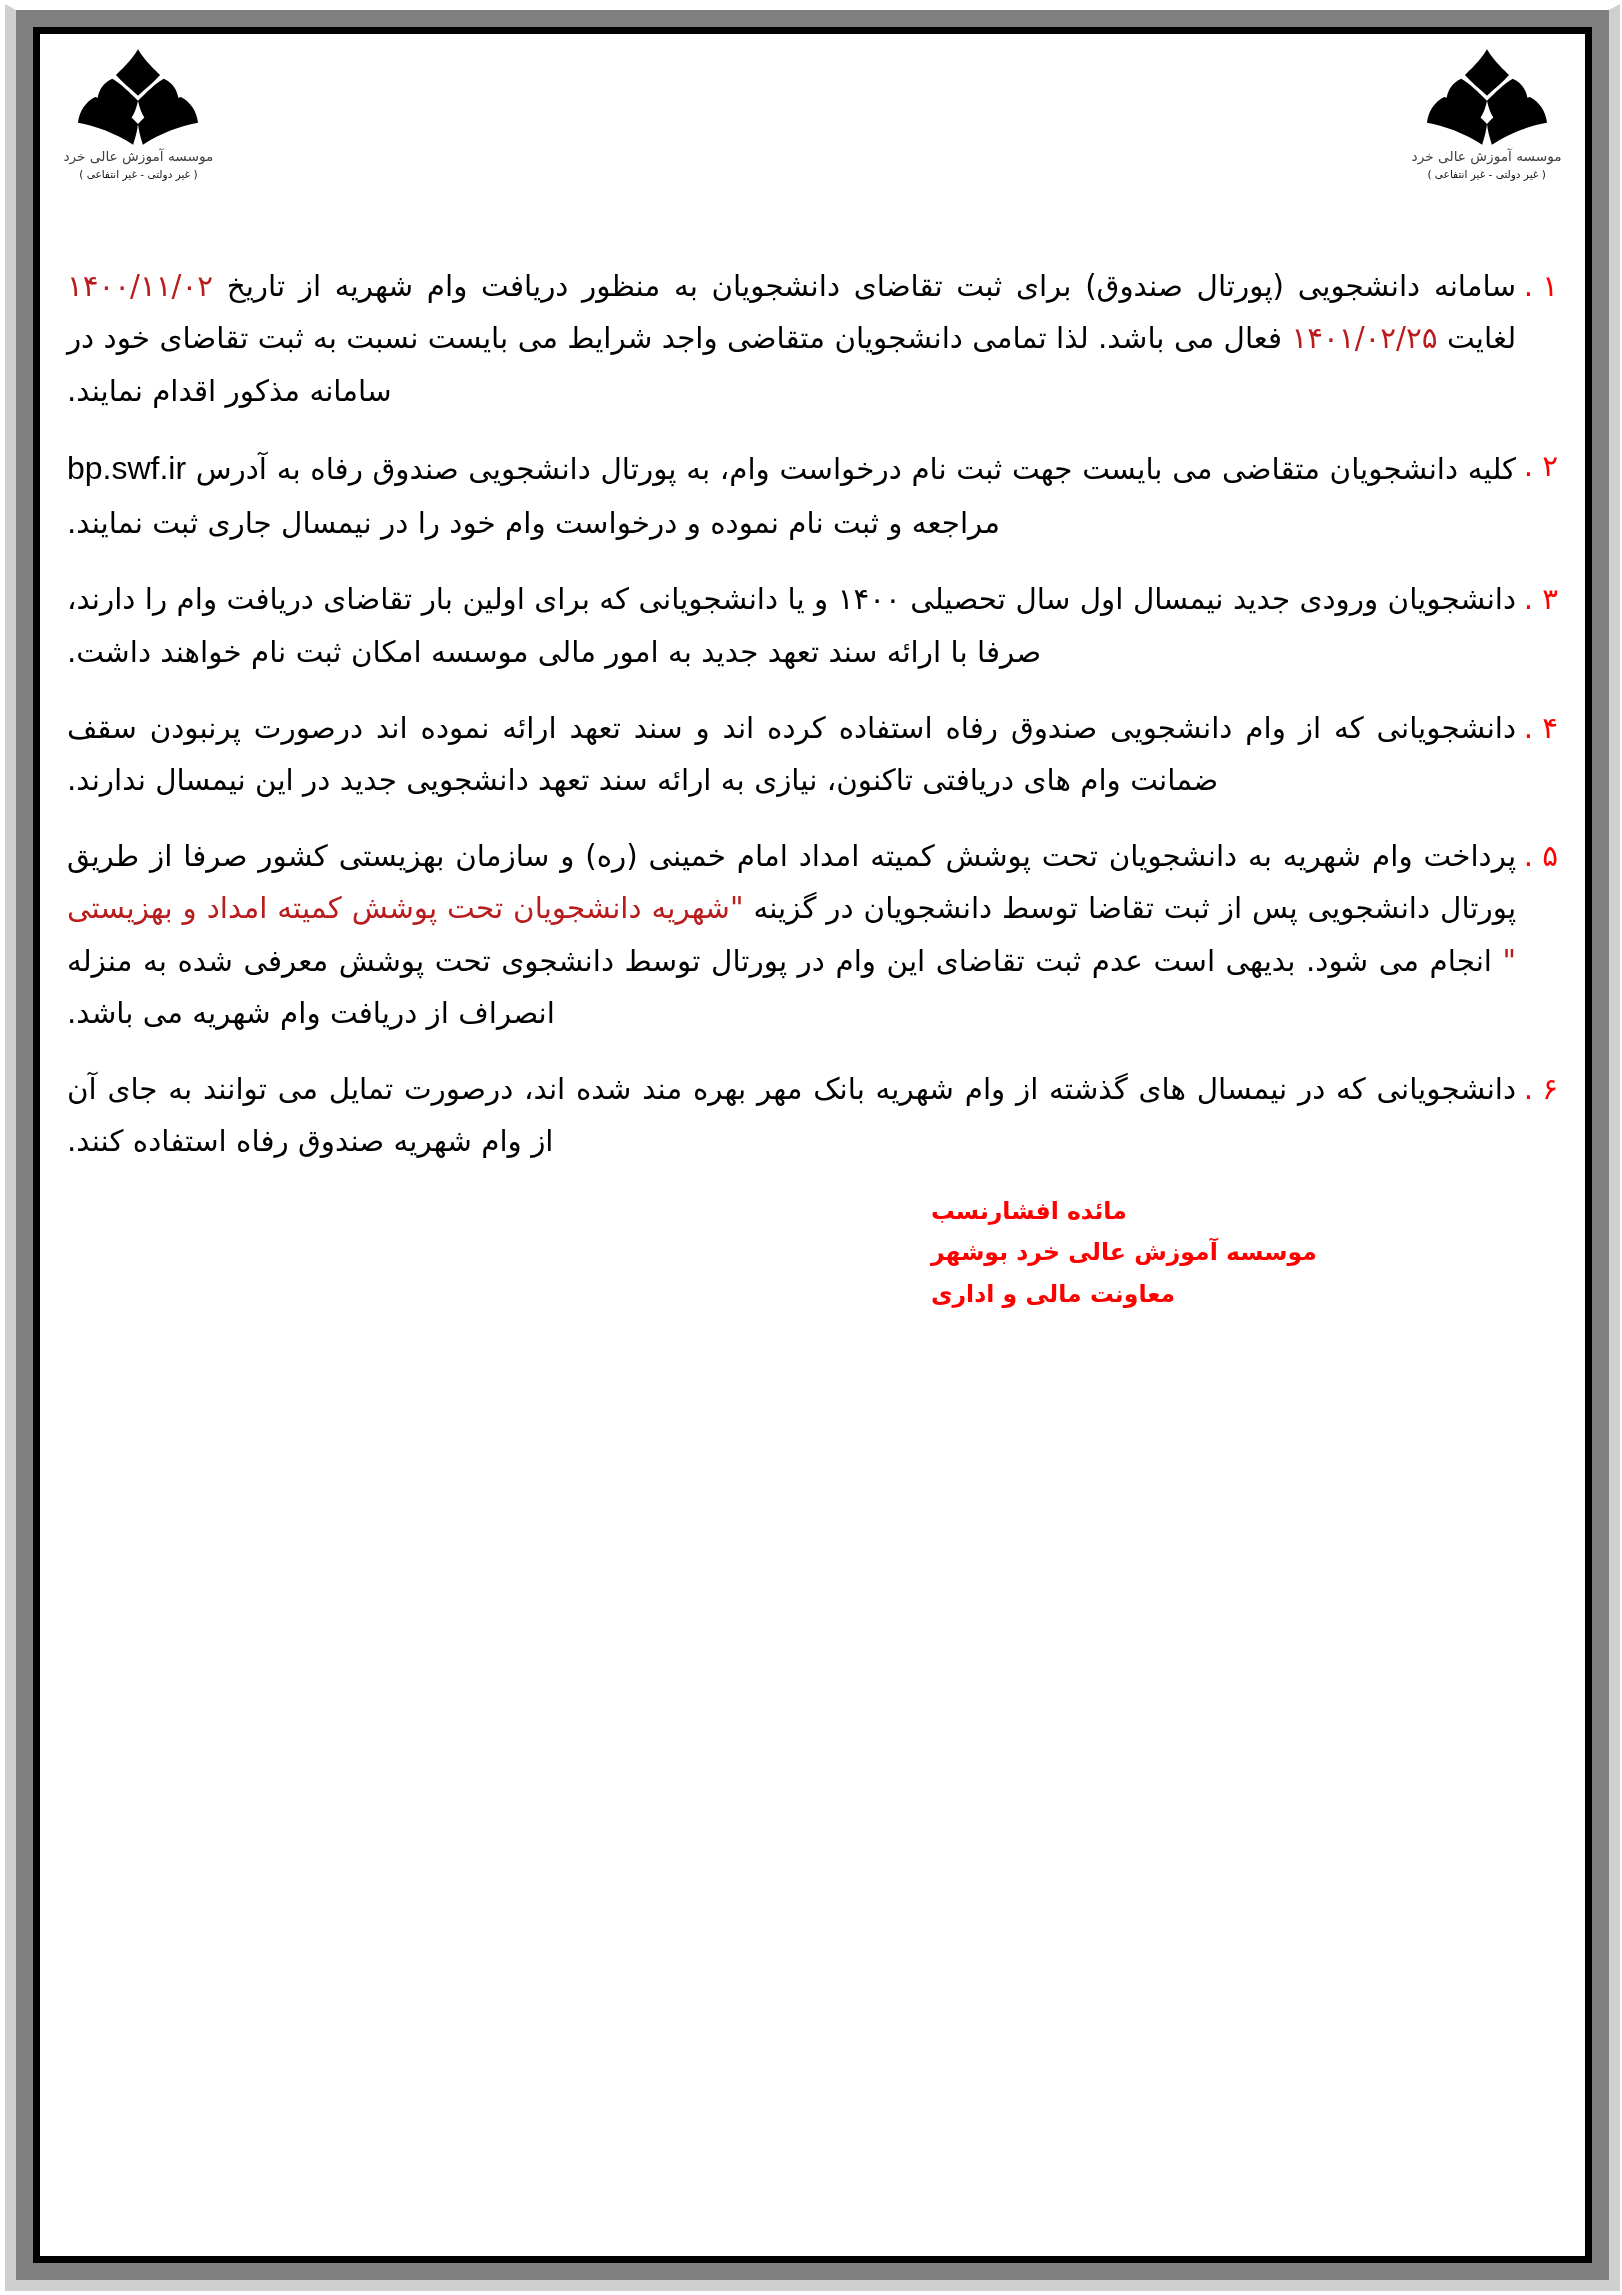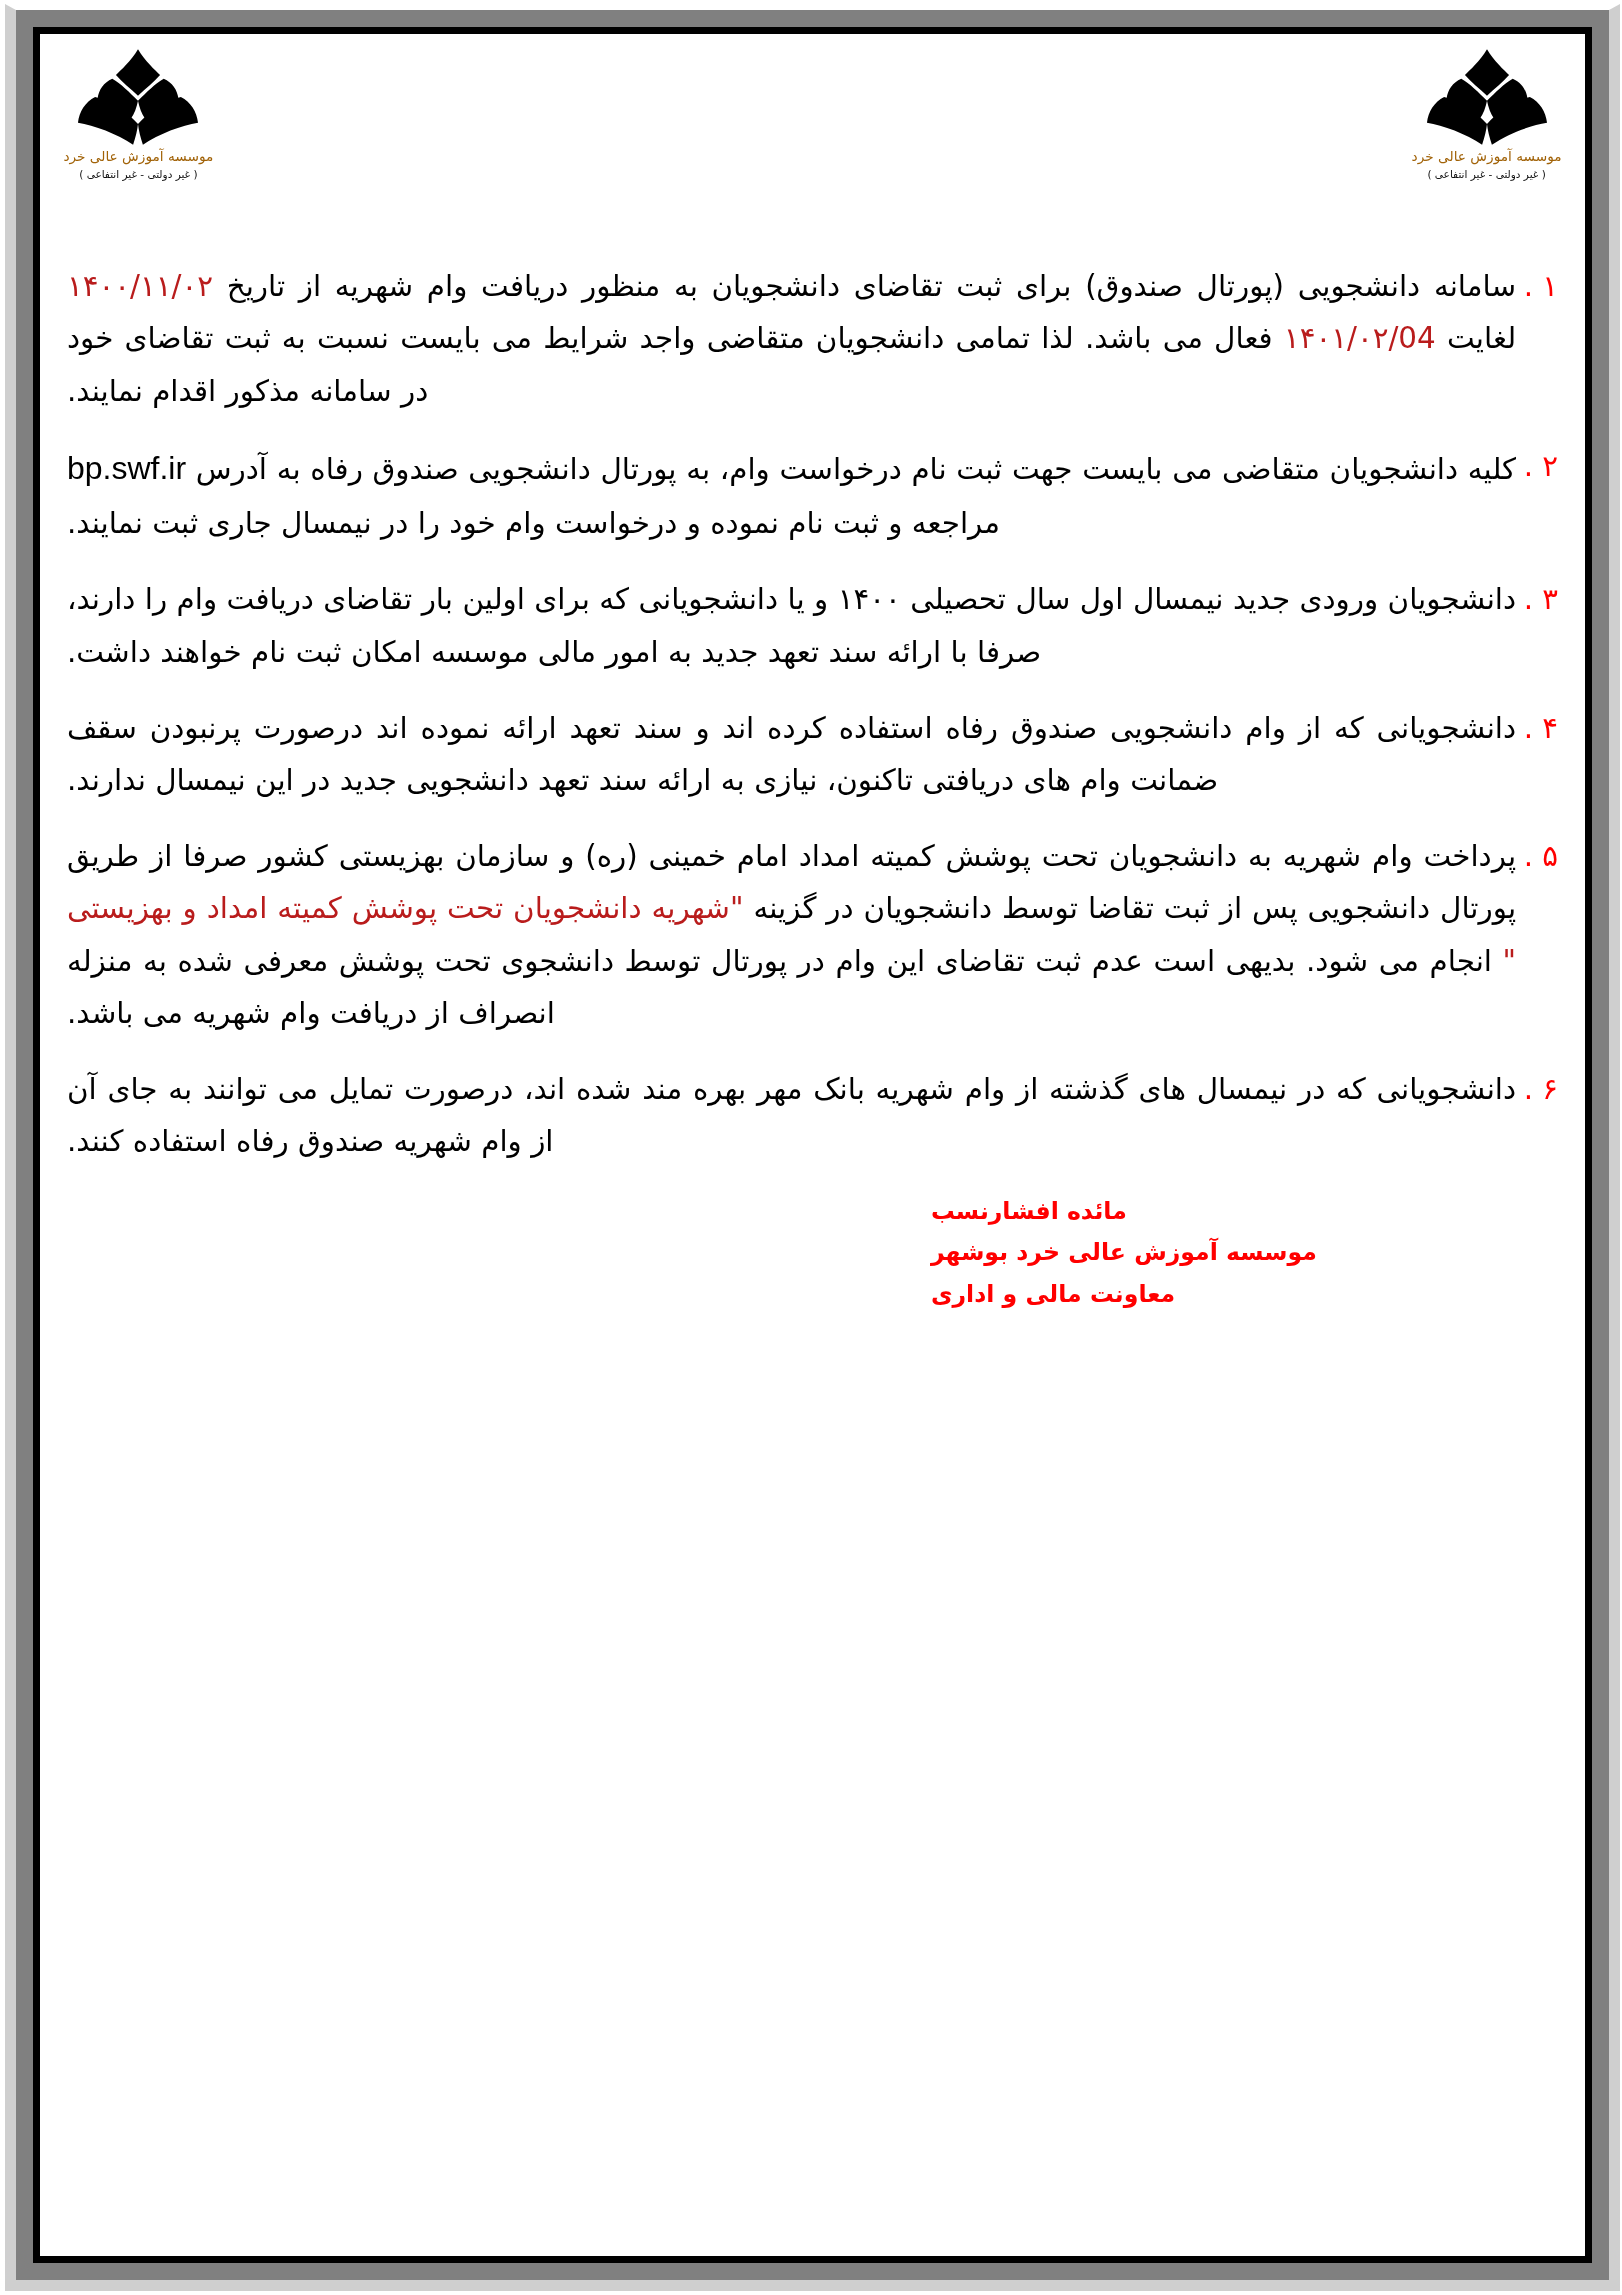--- a/index.html
+++ b/index.html
@@ -70,21 +70,21 @@
   .logo-left  { left: 6.5px; }
   .logo-mark {
     width: 124px;
     height: 98px;
     margin: 0 auto;
     display: block;
   }
   .logo-caption {
     font-family: "DejaVu Sans", sans-serif;
     font-size: 13.7px;
-    color: #a16207;
+    color: #404040;
     line-height: 1.35;
     margin-top: 1.3px;
     white-space: nowrap;
   }
   .logo-caption-sub {
     font-size: 10.5px;
     color: #111;
     margin-top: 2px;
     white-space: nowrap;
   }
@@ -198,21 +198,21 @@
       <div class="logo-caption">موسسه آموزش عالی خرد</div>
       <div class="logo-caption-sub">( غیر دولتی - غیر انتفاعی )</div>
     </div>
 
   </div>
 
   <div class="content">
     <ol class="clauses">
 
       <li>
-        <span>سامانه دانشجویی (پورتال صندوق) برای ثبت تقاضای دانشجویان به منظور دریافت وام شهریه از تاریخ </span><span class="red">۱۴۰۰/۱۱/۰۲</span><span> لغایت </span><span class="red">۱۴۰۱/۰۲/04</span><span> فعال می باشد. لذا تمامی دانشجویان متقاضی واجد شرایط می بایست نسبت به ثبت تقاضای خود در سامانه مذکور اقدام نمایند.</span>
+        <span>سامانه دانشجویی (پورتال صندوق) برای ثبت تقاضای دانشجویان به منظور دریافت وام شهریه از تاریخ </span><span class="red">۱۴۰۰/۱۱/۰۲</span><span> لغایت </span><span class="red">۱۴۰۱/۰۲/۲۵</span><span> فعال می باشد. لذا تمامی دانشجویان متقاضی واجد شرایط می بایست نسبت به ثبت تقاضای خود در سامانه مذکور اقدام نمایند.</span>
       </li>
 
       <li>
         <span>کلیه دانشجویان متقاضی می بایست جهت ثبت نام درخواست وام، به پورتال دانشجویی صندوق رفاه به آدرس </span><span class="url">bp.swf.ir</span><span> مراجعه و ثبت نام نموده و درخواست وام خود را در نیمسال جاری ثبت نمایند.</span>
       </li>
 
       <li>
         <span>دانشجویان ورودی جدید نیمسال اول سال تحصیلی ۱۴۰۰ و یا دانشجویانی که برای اولین بار تقاضای دریافت وام را دارند، صرفا با ارائه سند تعهد جدید به امور مالی موسسه امکان ثبت نام خواهند داشت.</span>
       </li>
 

